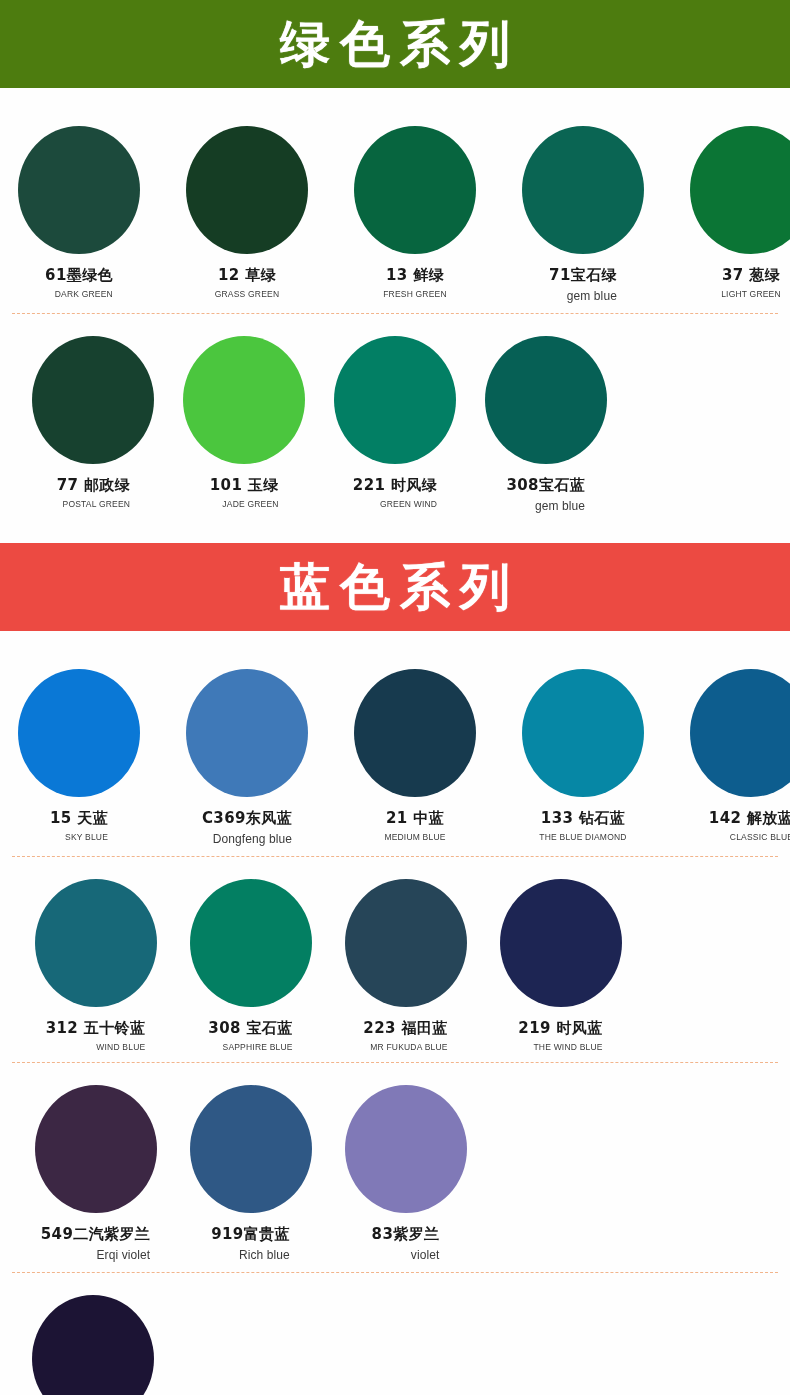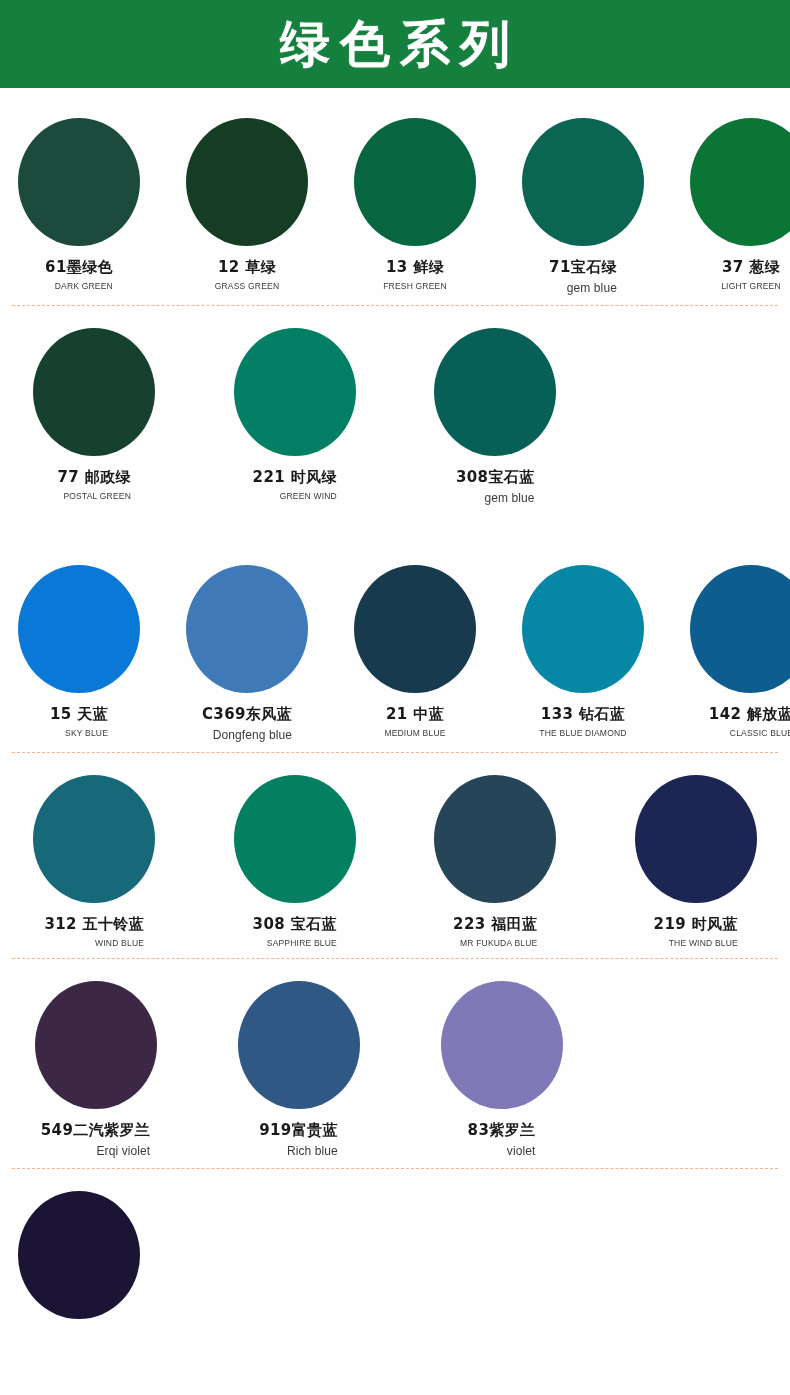--- a/index.html
+++ b/index.html
@@ -87,31 +87,31 @@
     white-space: nowrap;
     font-family: "Liberation Sans", sans-serif;
     text-align: right;
   }
   .name-en.big {
     font-size: 12px;
     letter-spacing: 0.1px;
   }
 
   
-  .rowspace-a { padding-top: 16px; padding-bottom: 4px; gap: 46px; }
-  .rowspace-b { padding-top: 8px;  padding-bottom: 4px; gap: 48px; }
+  .rowspace-a { padding-top: 24px; padding-bottom: 4px; gap: 46px; }
+  .rowspace-b { padding-top: 8px;  padding-bottom: 4px; }
 
   .spacer-sm { height: 26px; }
 </style>
 </head>
 <body>
 
 <div class="page">
 
-  <div class="banner" id="banner-green" style="background: #15803d;">
+  <div class="banner" id="banner-green" style="background: #4d7c0f;">
     <span class="banner-title" style="color: rgb(255, 255, 255);">绿色系列</span>
   </div>
 
   <div class="swatch-row rowspace-a" id="row-g1">
       <div class="cell">
         <div class="dot" style="background: rgb(28, 74, 60);"></div>
         <div class="labels">
           <div class="name-cn">61墨绿色</div>
           <div class="name-en">DARK GREEN</div>
         </div>
@@ -149,37 +149,47 @@
 
   <div class="swatch-row rowspace-b" id="row-g2">
       <div class="cell">
         <div class="dot" style="background: rgb(23, 65, 47);"></div>
         <div class="labels">
           <div class="name-cn">77 邮政绿</div>
           <div class="name-en">POSTAL GREEN</div>
         </div>
       </div>
       <div class="cell">
+        <div class="dot" style="background: rgb(75, 198, 62);"></div>
+        <div class="labels">
+          <div class="name-cn">101 玉绿</div>
+          <div class="name-en">JADE GREEN</div>
+        </div>
+      </div>
+      <div class="cell">
         <div class="dot" style="background: rgb(2, 127, 100);"></div>
         <div class="labels">
           <div class="name-cn">221 时风绿</div>
           <div class="name-en">GREEN WIND</div>
         </div>
       </div>
       <div class="cell">
         <div class="dot" style="background: rgb(6, 96, 85);"></div>
         <div class="labels">
           <div class="name-cn">308宝石蓝</div>
           <div class="name-en big">gem blue</div>
         </div>
       </div>
       <div class="cell empty"></div>
     </div>
   <div class="spacer-sm"></div>
 
+  <div class="banner" id="banner-blue" style="background: rgb(236, 74, 66);">
+    <span class="banner-title" style="color: rgb(255, 255, 255);">蓝色系列</span>
+  </div>
 
   <div class="swatch-row rowspace-a" id="row-b1">
       <div class="cell">
         <div class="dot" style="background: rgb(10, 120, 214);"></div>
         <div class="labels">
           <div class="name-cn">15 天蓝</div>
           <div class="name-en">SKY BLUE</div>
         </div>
       </div>
       <div class="cell">

